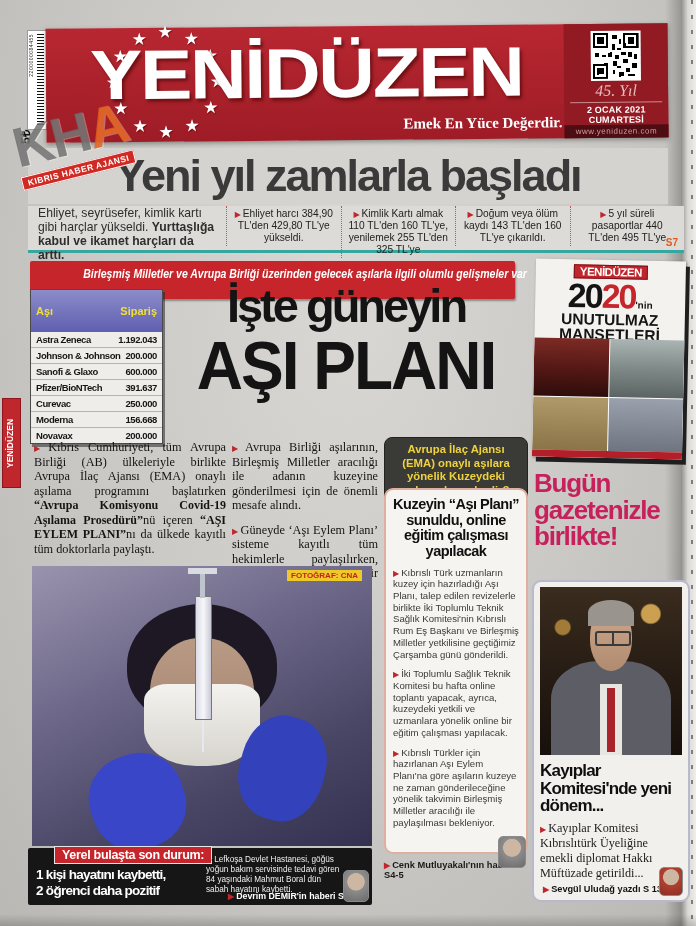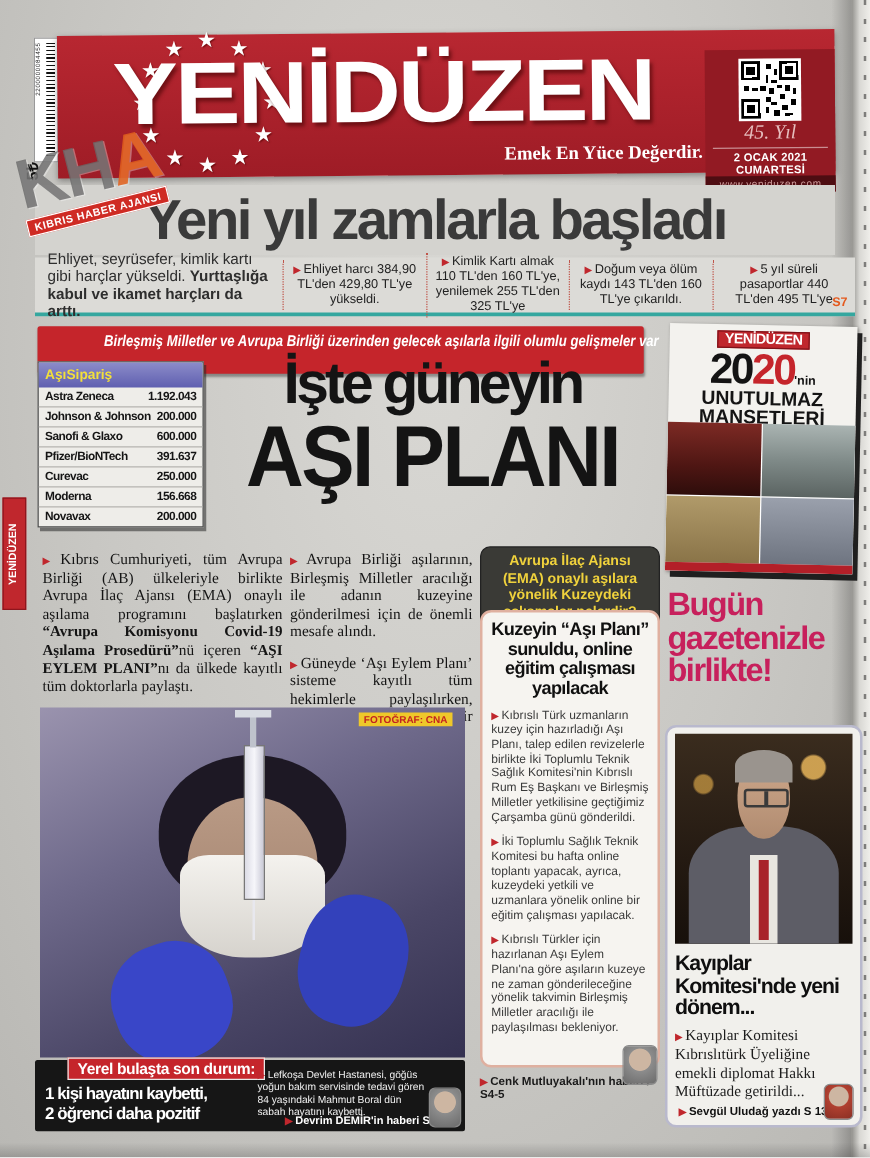--- a/index.html
+++ b/index.html
@@ -23,21 +23,21 @@
     background:linear-gradient(180deg,#b82731,#9e1c26);
     transform:rotate(-.5deg);box-shadow:0 2px 5px rgba(0,0,0,.35);}
   .star{position:absolute;color:#fff;font-size:17px;
     text-shadow:1px 1px 1px rgba(80,0,0,.6);}
   .mast-logo{position:absolute;left:44px;top:12px;font-size:70px;font-weight:900;
     color:#fff;letter-spacing:-2px;line-height:1;white-space:nowrap;
     transform:scaleX(1.12);transform-origin:left;
     text-shadow:2px 3px 3px rgba(60,0,0,.55);}
   .mast-slogan{position:absolute;left:230px;top:90px;width:286px;text-align:right;
     font-family:"Liberation Serif",serif;font-weight:bold;font-size:15px;color:#fff;}
-  .mast-right{position:absolute;right:0;top:16px;width:104px;height:100%;
+  .mast-right{position:absolute;right:0;top:0;width:104px;height:100%;
     background:#921a23;text-align:center;}
   .qr{display:block;margin:7px auto 0;width:46px;height:46px;background:#fff;padding:2px;}
   .anniv{font-family:"Liberation Serif",serif;font-style:italic;font-size:16px;
     color:#e6bdbd;margin-top:1px;}
   .mdate{font-size:9px;font-weight:800;color:#fff;letter-spacing:.2px;
     border-top:1px solid rgba(255,255,255,.5);margin:2px 6px 0;padding-top:2px;}
   .msayi{font-size:7.5px;color:#f0d2d2;border-top:1px solid rgba(255,255,255,.4);
     margin:2px 14px 0;padding-top:1px;}
   .mweb{position:absolute;bottom:0;left:0;width:100%;height:13px;background:#4e0d12;
     color:#cf9d9d;font-size:8px;line-height:13px;letter-spacing:.5px;}
@@ -56,39 +56,39 @@
   .top-headline{width:100%;text-align:center;font-size:45px;font-weight:900;
     color:#3a3a3a;letter-spacing:-2px;line-height:56px;white-space:nowrap;}
   .kha{left:14px;top:110px;transform:rotate(-14deg);z-index:5;text-align:center;}
   .kha-text{font-size:56px;font-weight:900;letter-spacing:-2px;line-height:.9;
     color:rgba(105,105,105,.8);text-shadow:1px 1px 0 rgba(255,255,255,.35);}
   .kha-text .a{color:rgba(226,96,28,.85);}
   .kha-label{display:inline-block;background:#cf2b24;color:#fff;font-size:8.5px;
     font-weight:bold;padding:1px 5px;border:1px solid #fff;letter-spacing:.5px;margin-top:-4px;}
 
   .fees{left:28px;top:206px;width:656px;height:47px;background:#dcdbd7;
-    border-bottom:3px solid #35a79f;display:flex;align-items:center;box-sizing:border-box;}
+    border-bottom:3px solid #35a79f;display:flex;align-items:flex-start;box-sizing:border-box;}
   .fee-intro{width:182px;padding:0 6px 0 10px;font-size:12.2px;line-height:1.15;
     color:#2e2e2e;flex:none;}
   .fee-intro b{font-weight:800;}
   .fee-item{flex:1;border-left:1.5px dotted #c0554a;padding:2px 5px;text-align:center;
     font-size:10.2px;line-height:1.18;color:#222;}
   .arr{color:#c0272d;font-size:8px;margin-right:2px;}
   .sref{position:absolute;right:6px;bottom:2px;color:#e4591d;font-weight:900;font-size:10px;}
 
   
   .banner{left:30px;top:261px;width:474px;height:38px;background:#c5252b;
     border-radius:2px;box-shadow:1px 2px 2px rgba(0,0,0,.35);overflow:visible;
     text-align:center;line-height:23px;padding-left:11px;}
   .banner span{display:inline-block;color:#fff;font-weight:bold;font-style:italic;
     font-size:12.5px;white-space:nowrap;transform:scaleX(.84);transform-origin:50% 50%;}
 
   .vtable{left:30px;top:289px;width:131px;background:#eeede9;border:1.5px solid #4a4a4a;
     box-shadow:2px 3px 0 rgba(40,40,40,.55);}
-  .vt-head{display:flex;padding:4px 5px;
+  .vt-head{display:flex;justify-content:space-between;padding:15px 5px;
     background:linear-gradient(180deg,#8c8cc9,#5f5fb0);color:#f2df3a;
     font-weight:bold;font-size:11px;}
   .vt-row{display:flex;justify-content:space-between;padding:2px 5px;font-size:9.5px;
     font-weight:bold;color:#151515;border-bottom:1px solid #b5b4b0;letter-spacing:-.4px;}
   .vt-row:last-child{border-bottom:none;}
 
   .main-head{left:160px;top:282px;width:372px;text-align:center;color:#141414;}
   .mh1{font-size:47px;font-weight:900;letter-spacing:-3px;line-height:1;white-space:nowrap;}
   .mh2{font-size:64px;font-weight:900;letter-spacing:-2px;line-height:1;margin-top:4px;
     white-space:nowrap;transform:scaleY(1.08);}

